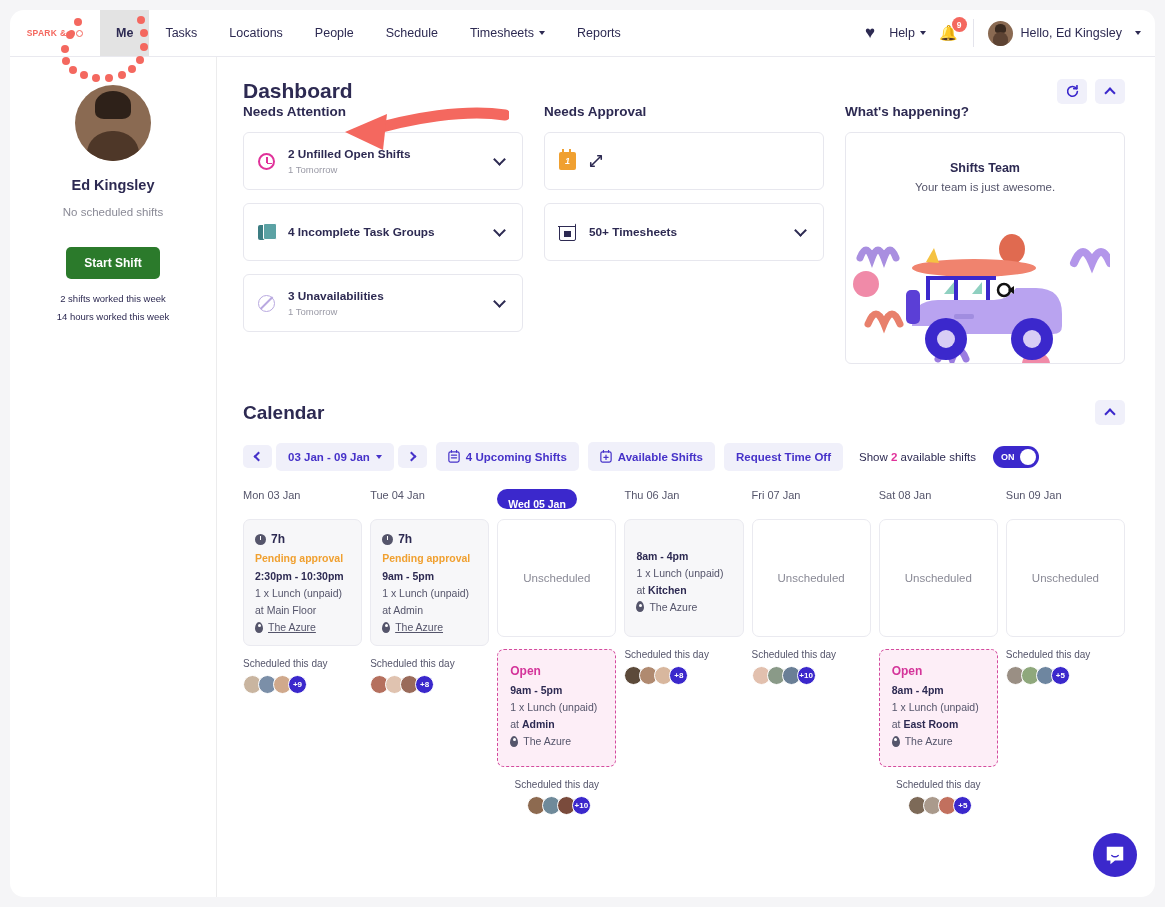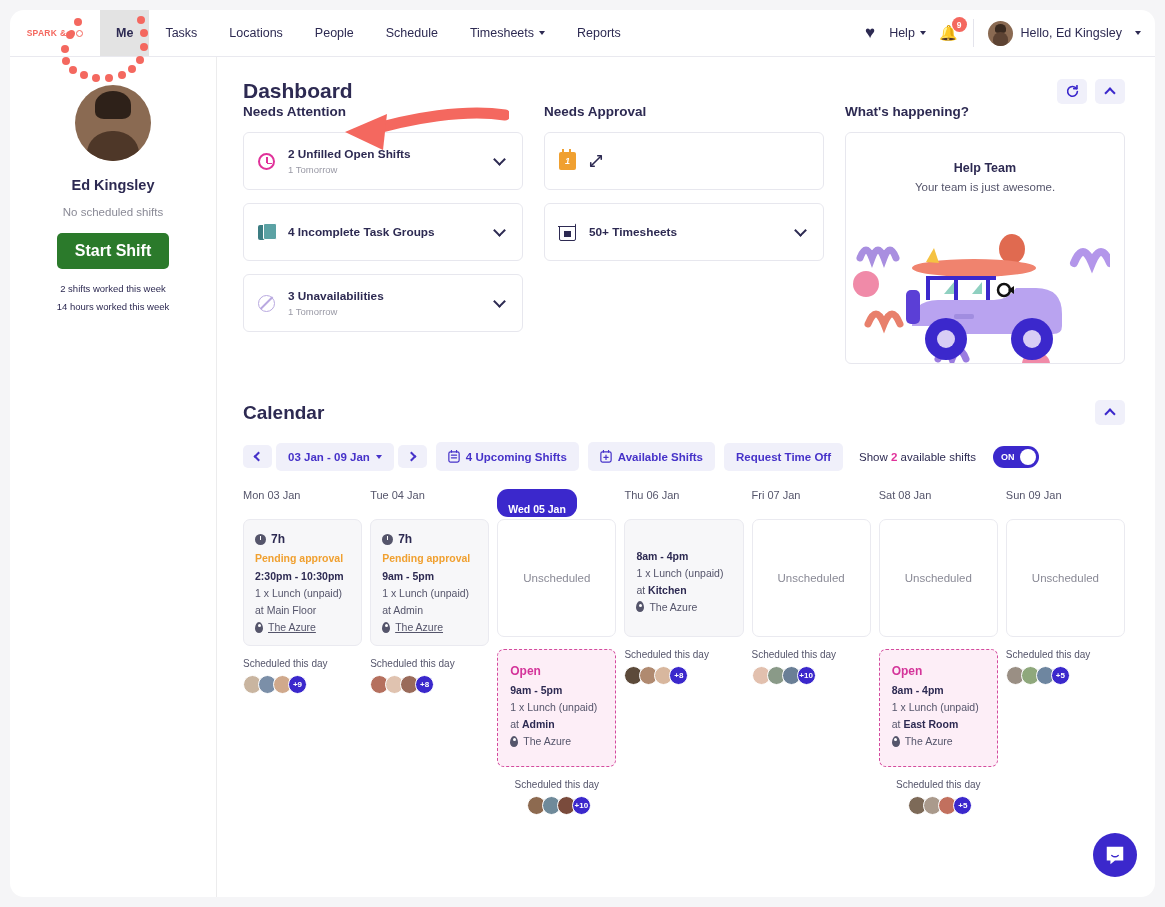--- a/index.html
+++ b/index.html
@@ -67,22 +67,22 @@
   }
   .av-big {
     width: 76px; height: 76px; border-radius: 50%;
     background: #8a6a52; position: relative; overflow: hidden;
   }
   .av-big::before{content:'';position:absolute;left:20px;top:6px;width:36px;height:28px;border-radius:50% 50% 25% 25%;background:#2e2119;}
   .av-big::after{content:'';position:absolute;left:12px;top:46px;width:52px;height:46px;border-radius:48% 48% 30% 30%;background:#4e3728;}
   .side-name { margin-top: 16px; font-size: 14.5px; font-weight: bold; color: #2d2a52; }
   .side-sub { margin-top: 13px; font-size: 11.5px; color: #8a8a96; }
   .start-btn {
-    margin-top: 15px; background: #2b7a2b; color: #fff;
-    font-size: 16px; font-weight: bold; padding: 9px 18px;
+    margin-top: 29px; background: #2b7a2b; color: #fff;
+    font-size: 12px; font-weight: bold; padding: 9px 18px;
     border: none; border-radius: 5px; cursor: pointer;
   }
   .side-stat { margin-top: 14px; font-size: 9.5px; color: #2d2a52; }
   .side-stat + .side-stat { margin-top: 7px; }
 
   
   .main { flex: 1; padding: 22px 30px 0 26px; position: relative; overflow: hidden; }
   .dash-head { display: flex; align-items: flex-start; }
   .dash-title { font-size: 21px; font-weight: bold; color: #2d2a52; }
   .head-btns { margin-left: auto; display: flex; gap: 8px; }
@@ -155,21 +155,21 @@
   }
   .toggle-lbl{ font-size:9px;font-weight:bold;color:#fff;margin-left:5px; }
   .toggle-knob{ width:16px;height:16px;border-radius:50%;background:#fff;position:absolute;right:3px; }
   .weekly { font-size:11.5px; color:#2d2a52; margin-top: 20px; }
 
   .week { display:flex; gap: 8px; margin-top: 18px; }
   .day { flex: 1; min-width: 0; }
   .day-lbl { font-size:11px; color:#55556b; height: 20px; }
   .day-lbl.today {
     background:#3b28cc; color:#fff; font-weight:bold; border-radius:11px;
-    display:inline-block; padding: 14px 11px; font-size:10.5px;
+    display:inline-block; padding: 9px 11px; font-size:10.5px;
   }
   .shift {
     margin-top: 10px; border:1px solid #eaeaf0; border-radius:7px;
     min-height: 118px; padding: 12px 11px; font-size: 10.5px; color:#55556b;
     background:#fff; cursor:pointer;
   }
   .shift.filled { background:#f7f7f9; }
   .shift.empty { display:flex; align-items:center; justify-content:center; color:#8a8a96; font-size:11.5px; }
   .shift-hours { font-weight:bold; color:#2d2a52; font-size:12px; display:flex; align-items:center; gap:5px; }
   .clock-sm { width:11px;height:11px;border-radius:50%;background:#55556b;position:relative; }
@@ -371,21 +371,21 @@
             <span class="card-txt">
               <span class="card-main" style="display:block">50+ Timesheets</span>
             </span>
             <i class="card-chev"></i>
           </div>
         </div>
 
         <div class="col">
           <div class="col-title">What's happening?</div>
           <div class="happening-card">
-            <div class="dream-title">Help Team</div>
+            <div class="dream-title">Shifts Team</div>
             <div class="dream-sub">Your team is just awesome.</div>
             <svg width="264" height="165" viewBox="0 0 264 165" style="position:absolute;left:0;bottom:-8px;">
 
               <path d="M14 52 q6 -16 12 0 q6 -16 12 0 q6 -16 12 0" stroke="#a98fe0" stroke-width="7" fill="none" stroke-linecap="round"></path>
               <ellipse cx="20" cy="78" rx="13" ry="13" fill="#f08aa8"></ellipse>
               <path d="M22 118 q8 -20 16 0 q8 -20 16 0" stroke="#e8806c" stroke-width="7" fill="none" stroke-linecap="round"></path>
               <ellipse cx="166" cy="43" rx="13" ry="15" fill="#e06a50"></ellipse>
               <path d="M228 57 q9 -22 18 0 q9 -22 18 0" stroke="#b396ea" stroke-width="8" fill="none" stroke-linecap="round"></path>
               <path d="M92 153 q7 -18 14 0 q7 -18 14 0" stroke="#9b7ce0" stroke-width="7" fill="none" stroke-linecap="round"></path>
               <ellipse cx="190" cy="158" rx="14" ry="12" fill="#f08aa8"></ellipse>

